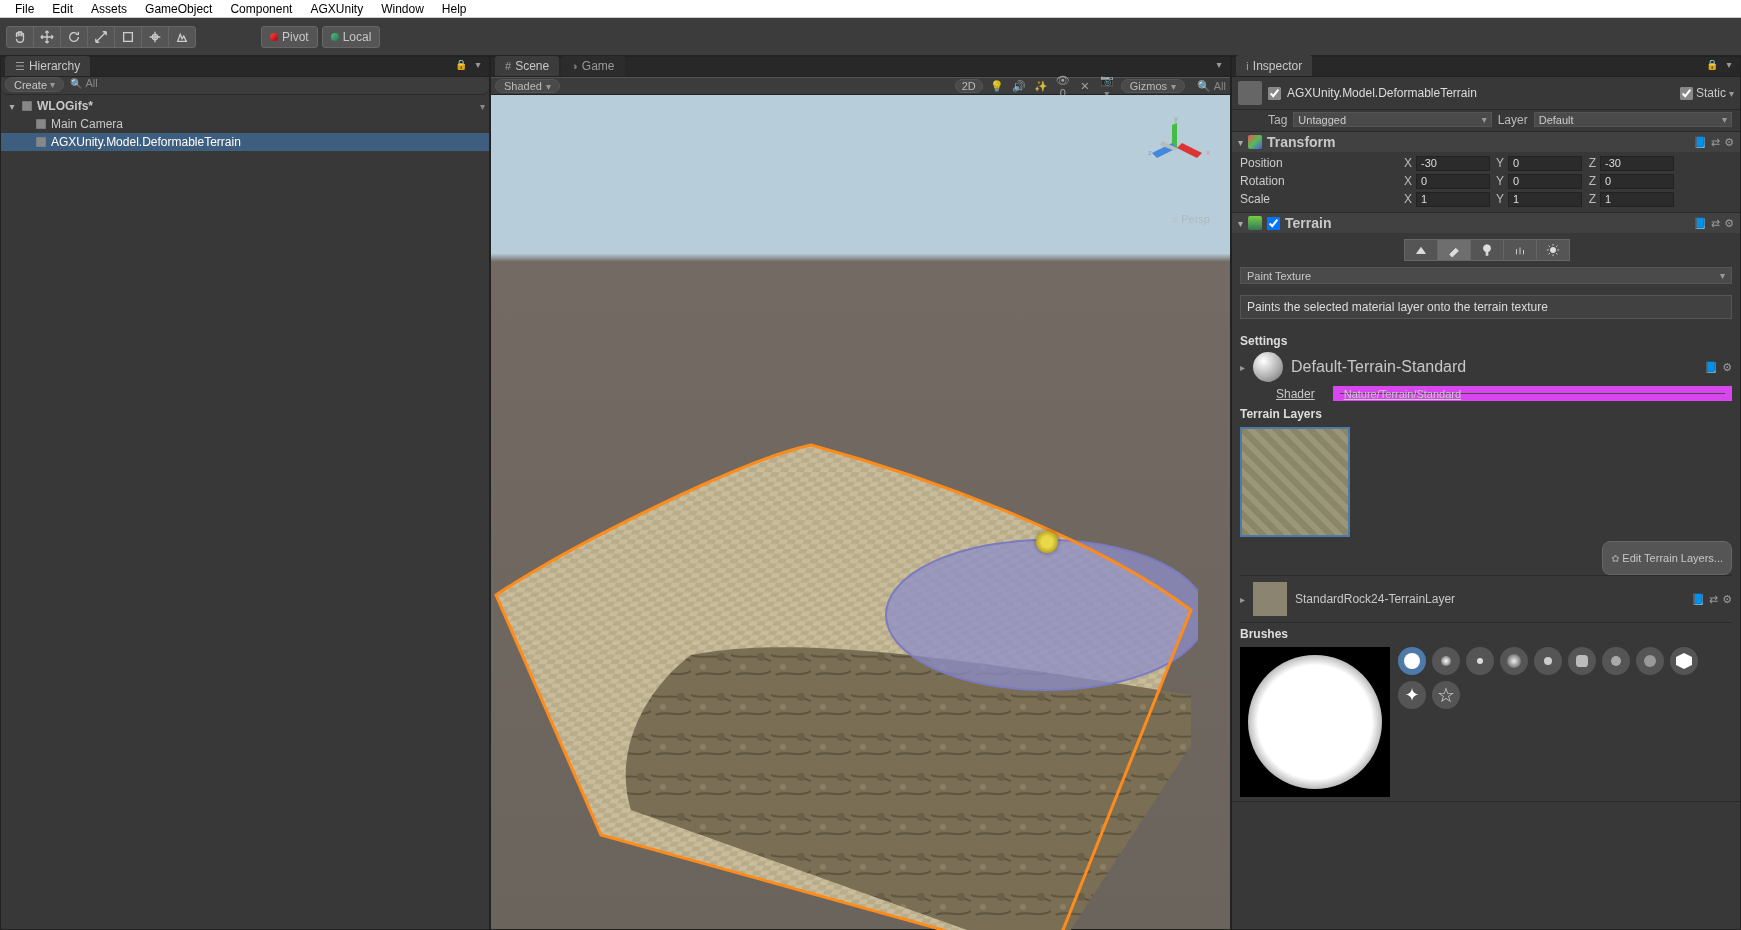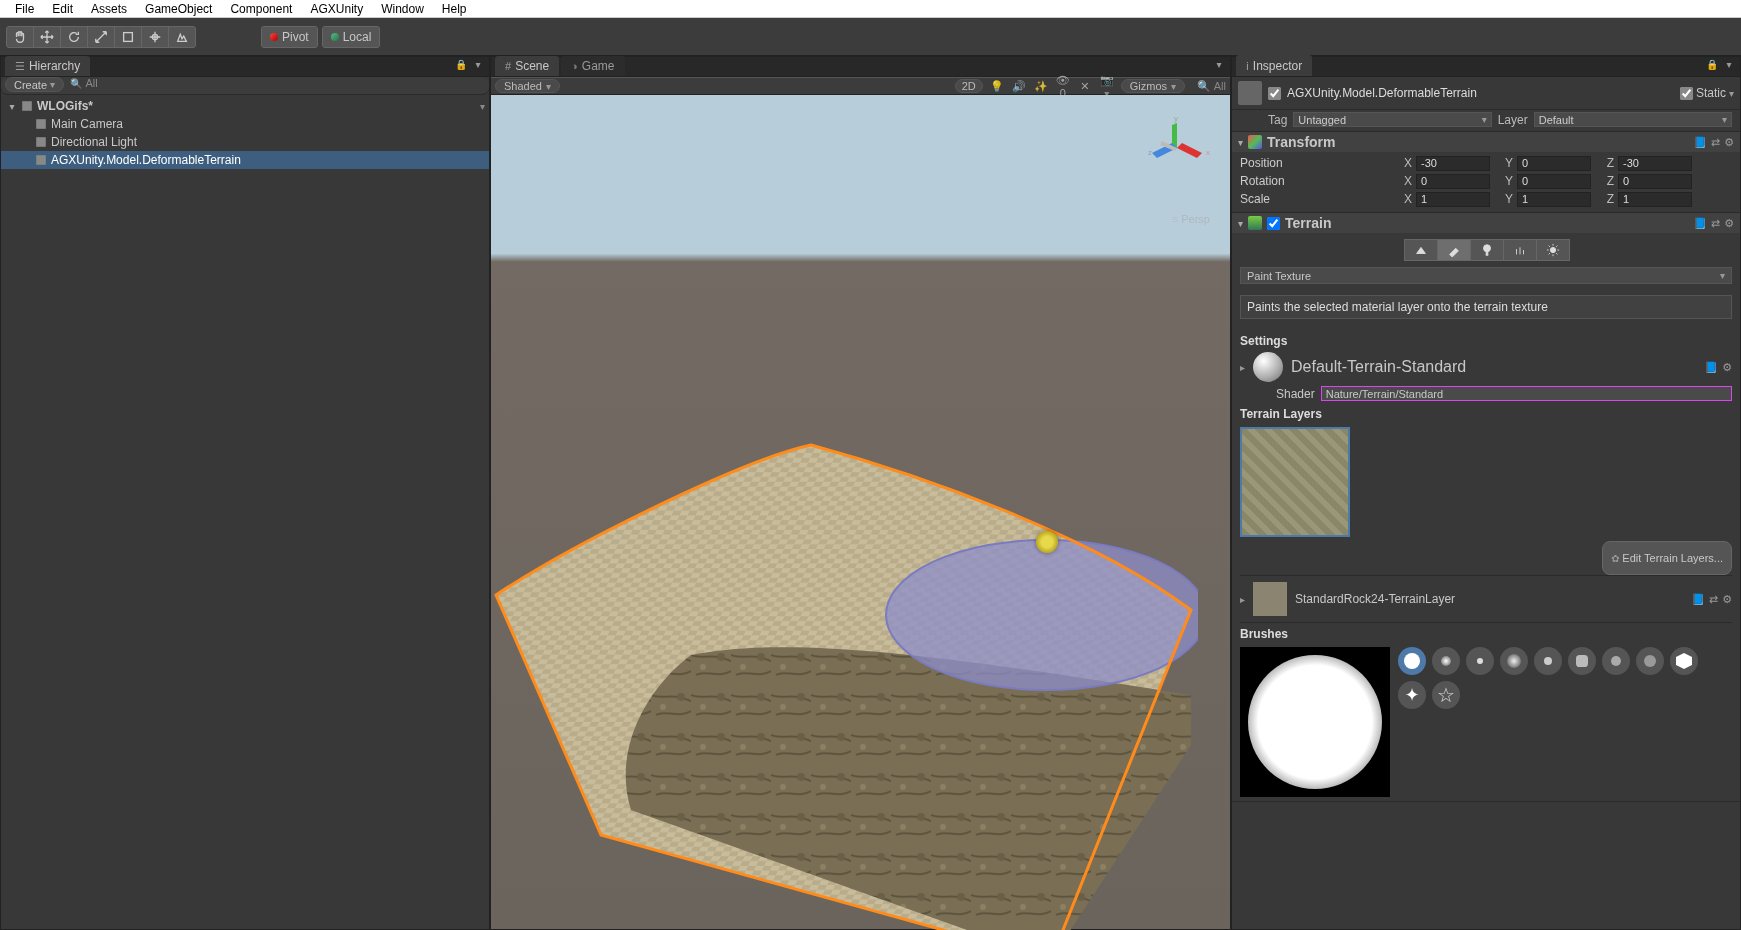--- a/index.html
+++ b/index.html
@@ -68,35 +68,35 @@
   .component { border-bottom:1px solid #2a2a2a;}
   .comp-head{ height:20px; display:flex; align-items:center; gap:5px; padding:0 6px; background:#414141;}
   .comp-head .fold{ font-size:10px; color:#aaa;}
   .comp-head .cicon{ width:14px;height:14px; background:#7a7; border-radius:2px;}
   .comp-head .ctitle{ flex:1; font-weight:bold; font-size:14px;}
   .comp-head .ricons{ display:flex; gap:4px; color:#999; font-size:11px;}
   .comp-body{ padding:2px 8px 4px 8px;}
   .vec-row{ display:flex; align-items:center; height:18px; font-size:12px;}
   .vec-row .vlabel{ width:160px; color:#ccc;}
   .vec-row .axis{ width:16px; text-align:right; padding-right:4px; color:#bbb;}
-  .vec-row .vfield{ width:74px; background:#2b2b2b; border:1px solid #222; height:15px; color:#ddd; padding:4px 4px; font-size:11px; margin-right:11px;}
+  .vec-row .vfield{ width:74px; background:#2b2b2b; border:1px solid #222; height:15px; color:#ddd; padding:4px 4px; font-size:11px; margin-right:2px;}
   
   .terrain-tools{ display:flex; justify-content:center; gap:0; padding:4px 0;}
   .terrain-tools .tbtn{ width:34px;height:22px; background:#555; border:1px solid #666; display:flex; align-items:center; justify-content:center; margin-right:-1px;}
   .terrain-tools .tbtn.active{ background:#6e6e6e;}
   .terrain-tools .tbtn svg{width:14px;height:14px;stroke:#ddd;fill:#ddd;}
   .dd-full{ background:#4a4a4a; border:1px solid #555; height:17px; margin:2px 0; padding:0 6px; display:flex; align-items:center; justify-content:space-between; font-size:11px;}
   .info-box{ background:#414141; border:1px solid #555; padding:4px 6px; margin:11px 0; font-size:12px; color:#ddd;}
   .section-label{ font-weight:bold; padding:4px 0 2px 0; color:#ddd;}
   .mat-row{ display:flex; align-items:center; gap:8px; padding:2px 0;}
   .mat-row .sphere{ width:30px;height:30px; border-radius:50%; background:radial-gradient(circle at 35% 30%, #fff, #aaa 60%, #666);}
   .mat-row .mname{ flex:1; font-size:16px;}
   .mat-row .ricons{ display:flex; gap:4px; color:#999; font-size:11px;}
-  .shader-row{ display:flex; align-items:center; gap:6px; padding:2px 0 2px 36px; font-size:12px;}
-  .shader-row .sfield{ flex:1; background:#4a4a4a; border:1px solid #d946ef; height:15px; padding:0 4px; font-size:11px; display:flex; align-items:center;}
+  .shader-row{ display:flex; align-items:center; gap:18px; padding:2px 0 2px 36px; font-size:12px;text-decoration:underline;}
+  .shader-row .sfield{ flex:1; background:#4a4a4a; border:7px solid #d946ef; height:15px; padding:0 4px; font-size:11px; display:flex; align-items:center;}
   .layer-thumb{ width:110px; height:110px; border:2px solid #4d7aa8; background:repeating-linear-gradient(45deg,#8a8668,#8a8668 6px,#9a9678 6px,#9a9678 12px); margin:4px 0;}
   .edit-layers-btn{ float:right; background:#555; border:1px solid #666; padding:10px 8px; font-size:11px; border-radius:8px;}
   .layer-row{ display:flex; align-items:center; gap:8px; padding:4px 0; clear:both;}
   .layer-row .lthumb{ width:34px;height:34px; background:#8a8470;}
   .layer-row .ricons{ display:flex; gap:4px; color:#999; font-size:11px;}
   .brush-area{ display:flex; gap:8px; align-items:flex-start; padding-top:4px;}
   .brush-preview{ width:150px;height:150px; background:#000; position:relative;}
   .brush-preview .circle{ position:absolute; left:8px; top:8px; width:134px; height:134px; border-radius:50%; background:radial-gradient(circle,#fff 60%,#000 100%);}
   .brush-grid{ display:flex; flex-wrap:wrap; gap:6px; width:300px;}
   .brush-grid .b{ width:28px;height:28px; border-radius:50%; background:#555; display:flex; align-items:center; justify-content:center;}
@@ -197,24 +197,20 @@
         <span class="arrow">▾</span>
         <span class="cube"></span>
         <b>WLOGifs*</b>
         <span class="rowicons">
             <span>▾</span>
           </span>
       </div>
       <div class="tree-row child">
           <span class="cube"></span>
           <span>Main Camera</span>
-        </div>
-      <div class="tree-row child">
-          <span class="cube"></span>
-          <span>Directional Light</span>
         </div>
       <div class="tree-row child selected">
           <span class="cube"></span>
           <span>AGXUnity.Model.DeformableTerrain</span>
         </div>
     </div>
   </div>
 
   <div class="panel center">
     <div class="tab-row scene-tabs">

